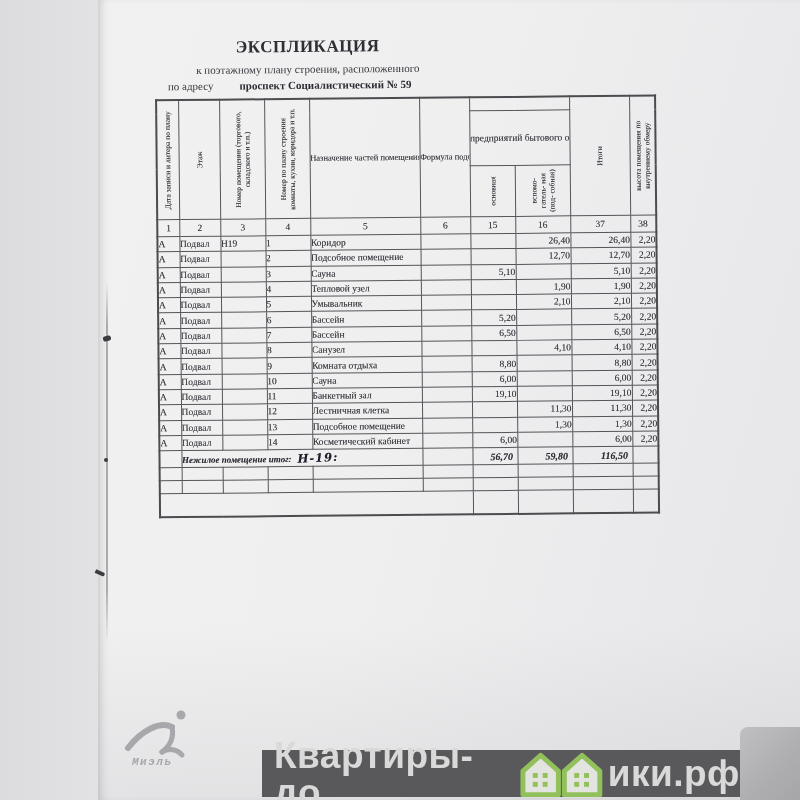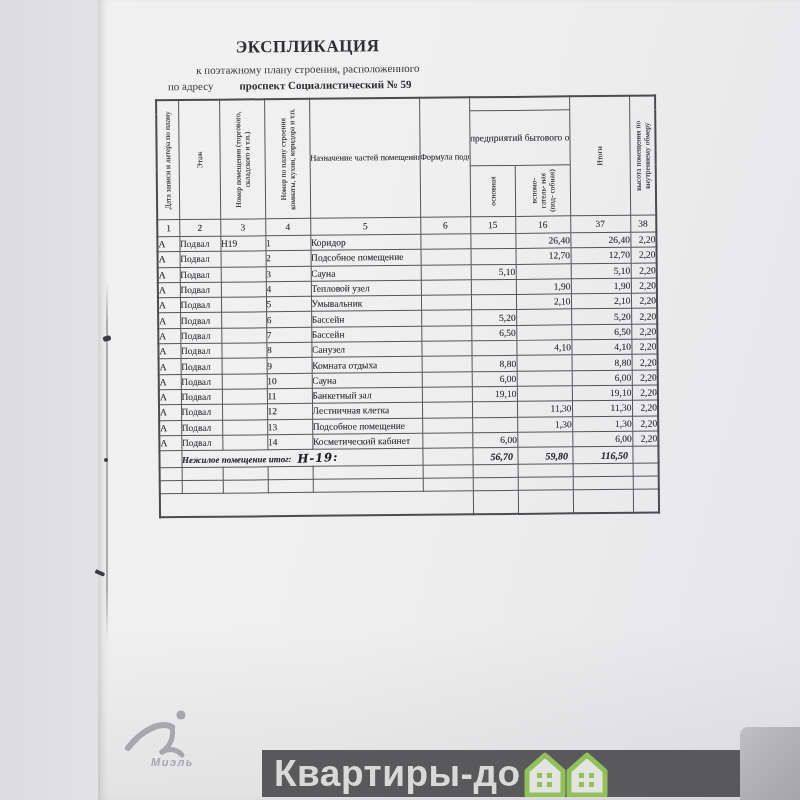--- a/index.html
+++ b/index.html
@@ -74,21 +74,21 @@
     transform:rotate(-2deg);letter-spacing:1px;font-family:"DejaVu Serif",serif;
   }
   tr.totals td.num{text-align:right;padding-right:4px;font-size:10px;}
   tr.empty-r td{height:12px;}
   tr.empty-tall td{height:22px;}
 
   
   .agency{position:absolute;left:124px;top:708px;width:110px;}
   .agency svg{display:block;}
   .agency-name{font-size:11px;font-weight:bold;font-style:italic;color:#a7a7ac;
-    letter-spacing:1.5px;margin:-4px 0 0 27px;font-family:Liberation Sans, sans-serif;}
+    letter-spacing:1.5px;margin:-4px 0 0 8px;font-family:Liberation Mono, monospace;}
 
   
   .wm-bar{
     position:absolute;left:262px;top:750px;width:478px;height:47px;
     background:#59595b;display:flex;align-items:center;padding-left:12px;box-sizing:border-box;
     font-family:"Liberation Sans",sans-serif;
   }
   .wm-text{font-size:37px;font-weight:bold;color:#d9d9d9;letter-spacing:.5px;line-height:1;}
   .wm-houses{margin:0 2px;display:block;}
   .wm-corner{
@@ -418,13 +418,14 @@
       <rect x="14" y="22" width="5" height="5"></rect>
         <rect x="24" y="22" width="5" height="5"></rect>
       <rect x="14" y="31" width="5" height="5"></rect>
         <rect x="24" y="31" width="5" height="5"></rect>
       <rect x="56" y="22" width="5" height="5"></rect>
         <rect x="66" y="22" width="5" height="5"></rect>
       <rect x="56" y="31" width="5" height="5"></rect>
         <rect x="66" y="31" width="5" height="5"></rect>
     </g>
   </svg>
+  <span class="wm-text">ики.рф</span>
 </div>
 
 </body></html>

